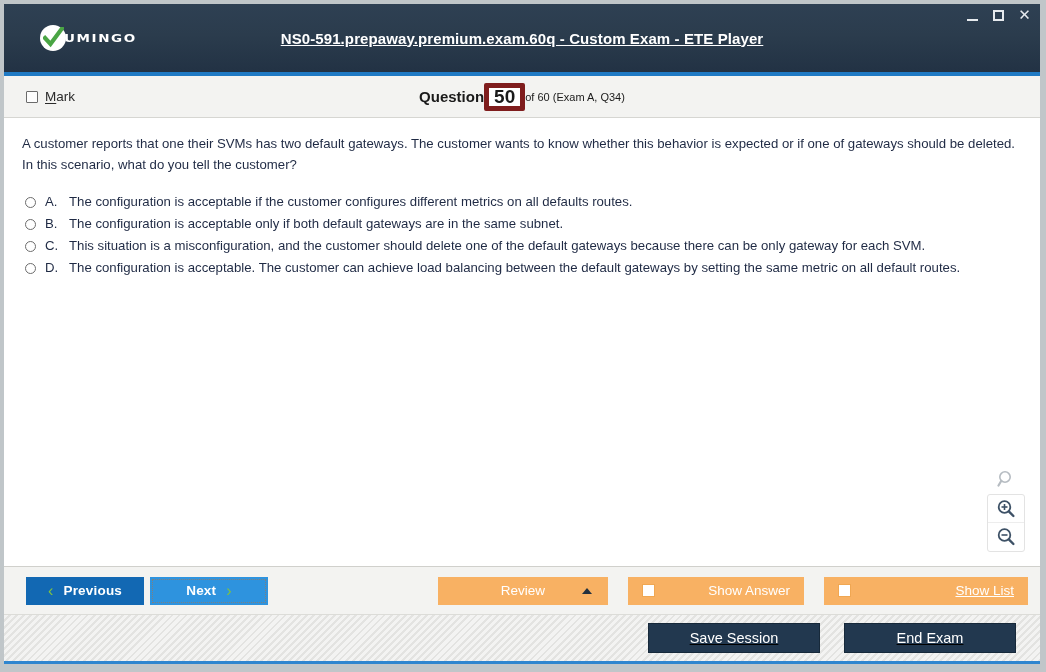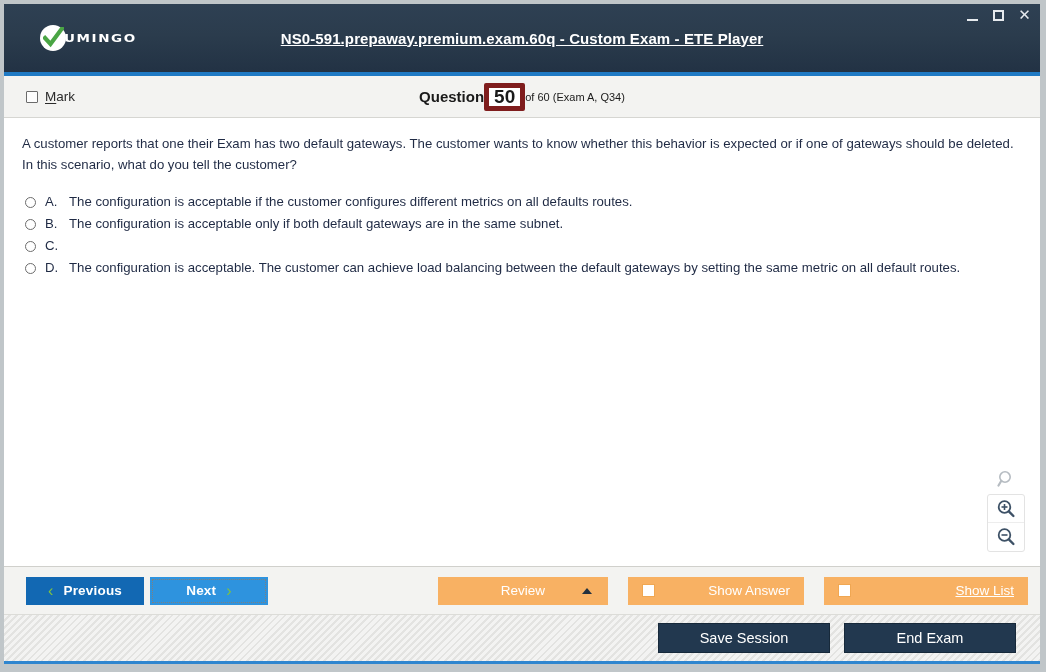--- a/index.html
+++ b/index.html
@@ -282,23 +282,24 @@
     height: 49px;
     background-color: #e9e9e7;
     background-image: repeating-linear-gradient(
       -45deg,
       #e3e3e1 0px, #e3e3e1 2px,
       #f3f3f2 2px, #f3f3f2 5px
     );
     display: flex;
     align-items: center;
     justify-content: flex-end;
-    gap: 14px;
+    gap: 24px;
     padding-right: 24px;
     border-bottom: 3px solid #2f86cf;
+    text-decoration: underline;
   }
   .darkbtn {
     height: 30px;
     width: 172px;
     background: #22384f;
     color: #ffffff;
     font-size: 14.5px;
     display: flex;
     align-items: center;
     justify-content: center;
@@ -347,41 +348,42 @@
       <span class="q-word">Question</span>
       <span id="question-number-box">50</span>
       <span class="q-rest">of 60 (Exam A, Q34)</span>
     </div>
 
   </div>
 
   <div id="content-area">
 
     <div id="question-text">
-      <p>A customer reports that one their Exam has two default gateways. The customer wants to know whether this behavior is expected or if one of gateways should be deleted.</p>
+      <p>A customer reports that one their SVMs has two default gateways. The customer wants to know whether this behavior is expected or if one of gateways should be deleted.</p>
       <p>In this scenario, what do you tell the customer?</p>
     </div>
 
     <div id="options-list">
 
       <div class="option-row">
         <span class="option-radio"></span>
         <span class="option-letter">A.</span>
         <span class="option-text">The configuration is acceptable if the customer configures different metrics on all defaults routes.</span>
       </div>
 
       <div class="option-row">
         <span class="option-radio"></span>
         <span class="option-letter">B.</span>
         <span class="option-text">The configuration is acceptable only if both default gateways are in the same subnet.</span>
       </div>
 
       <div class="option-row">
         <span class="option-radio"></span>
         <span class="option-letter">C.</span>
+        <span class="option-text">This situation is a misconfiguration, and the customer should delete one of the default gateways because there can be only gateway for each SVM.</span>
       </div>
 
       <div class="option-row">
         <span class="option-radio"></span>
         <span class="option-letter">D.</span>
         <span class="option-text">The configuration is acceptable. The customer can achieve load balancing between the default gateways by setting the same metric on all default routes.</span>
       </div>
 
     </div>
 

